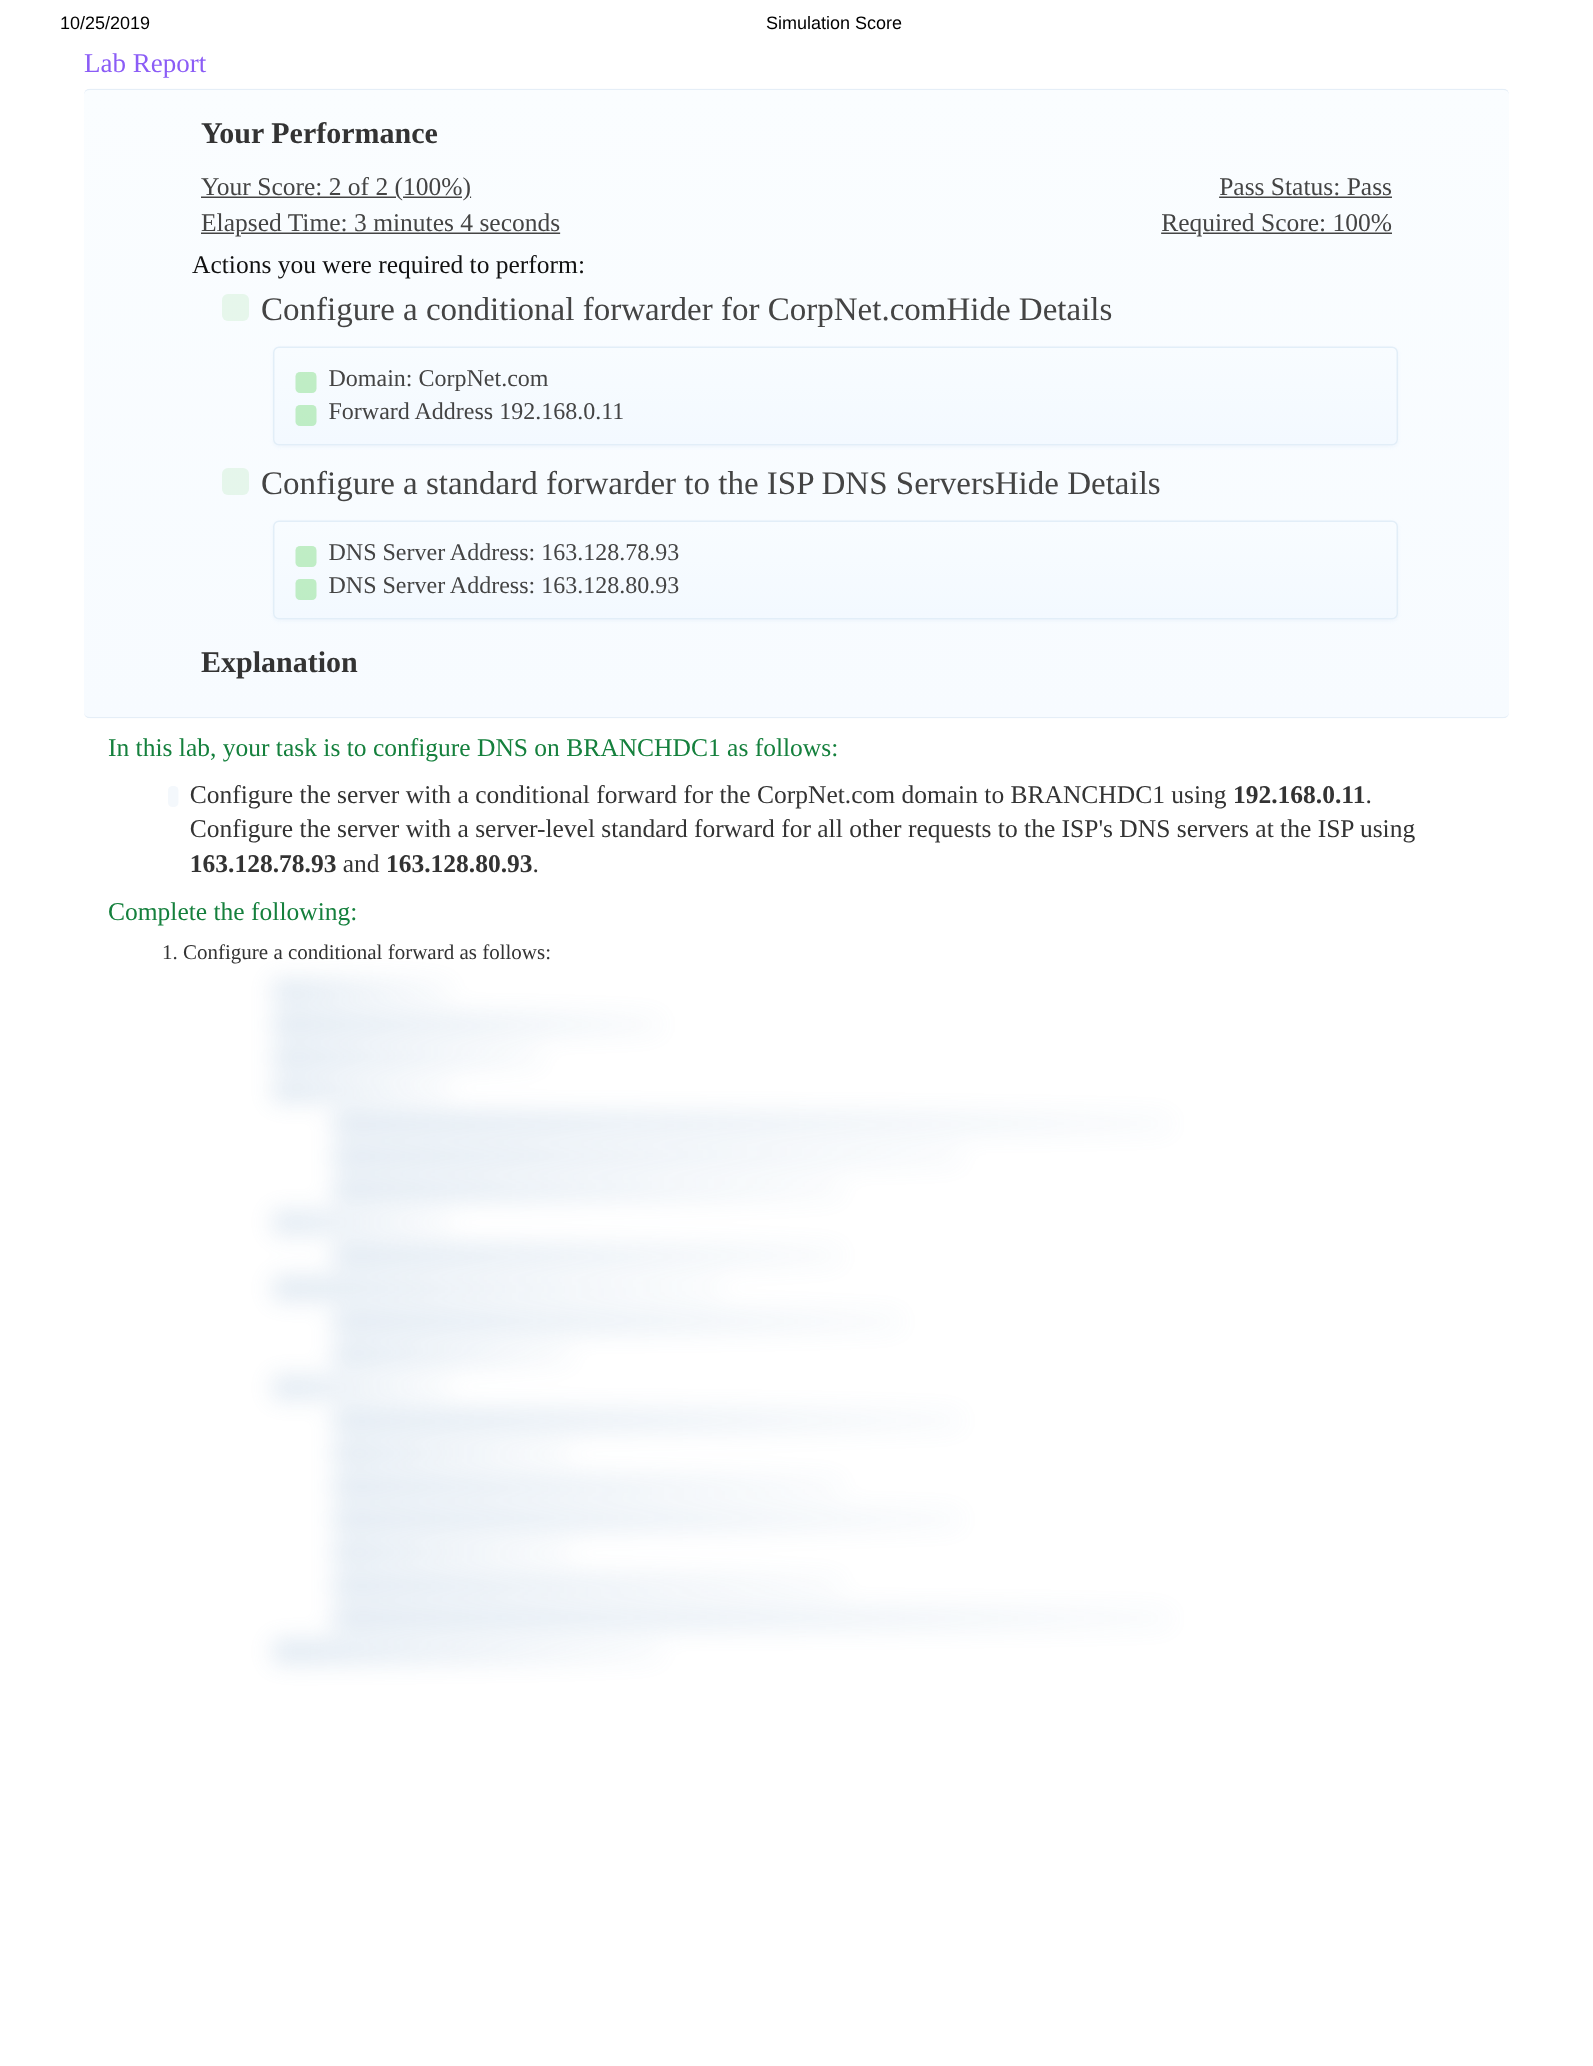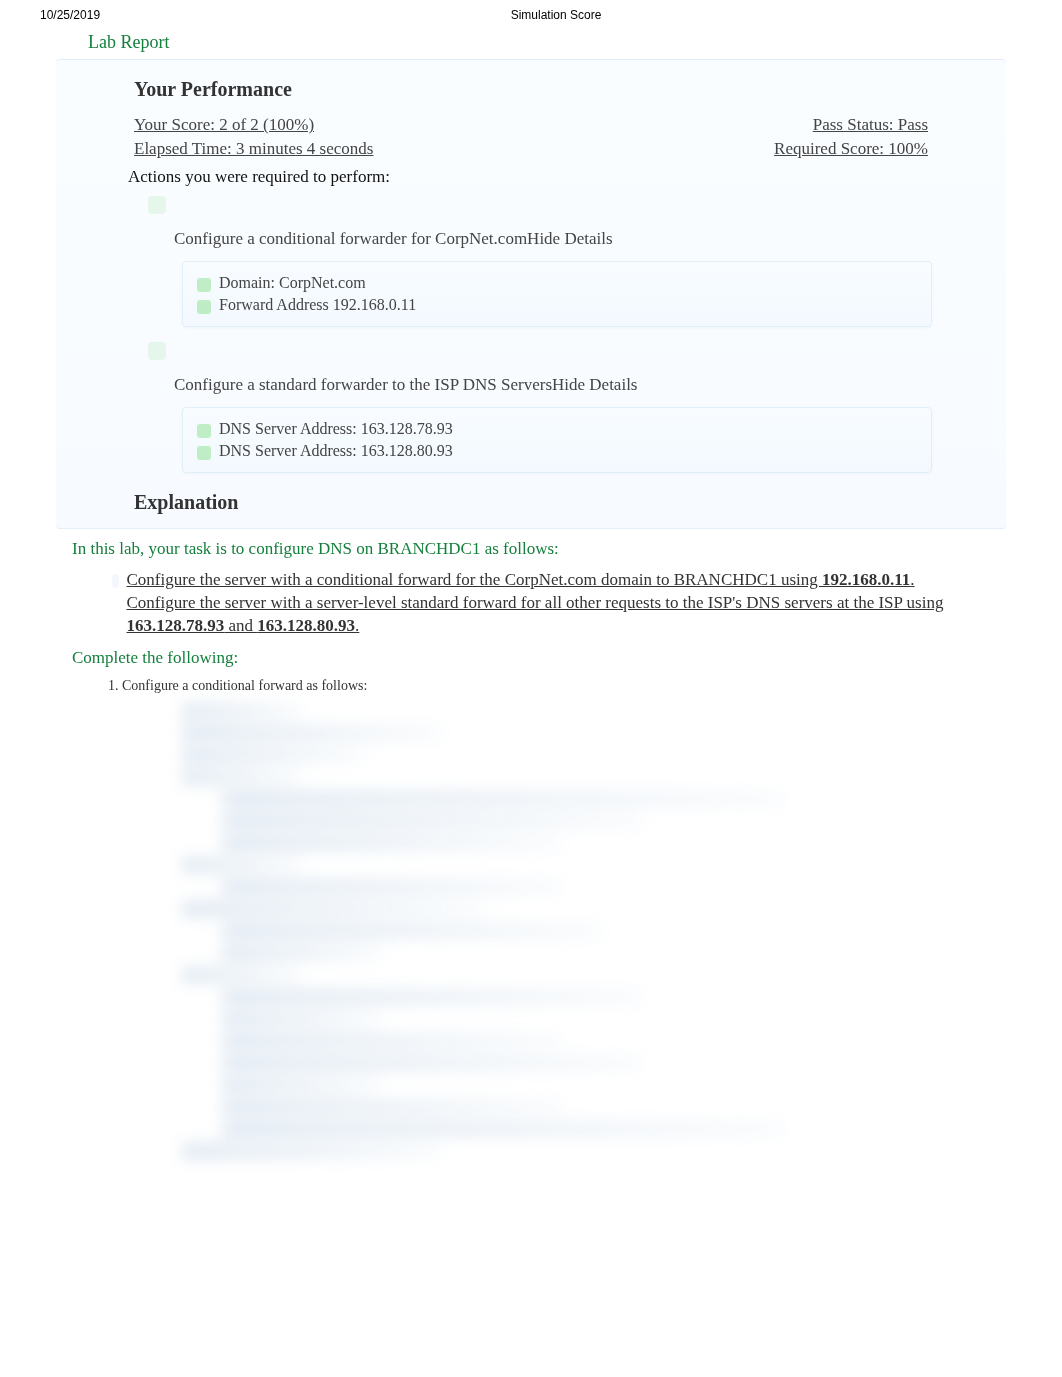--- a/index.html
+++ b/index.html
@@ -17,29 +17,29 @@
     font-family: Arial, sans-serif;
     font-size: 12px;
     color: #000;
   }
   .header-bar .right { text-align: right; }
   .header-bar .center { text-align: center; flex: 1; }
   .header-bar .left { text-align: left; }
   .lab-title {
     font-family: 'Times New Roman', serif;
     font-size: 18px;
-    color: #15803d;
-    padding: 6px 0 6px 88px;
+    color: #8b5cf6;
+    padding: 6px 0 6px 56px;
   }
   .score-block {
     background: linear-gradient(#fafdff, #f7fbff);
     border-top: 1px solid #e5eef7;
     border-bottom: 1px solid #e5eef7;
     margin: 0 56px;
-    padding: 0 0 2px 0;
+    padding: 0 0 12px 0;
     border-radius: 4px;
   }
   .content {
     padding: 0 72px;
   }
   h2.section {
     font-family: Georgia, serif;
     font-weight: bold;
     font-size: 20px;
     color: #333;
@@ -78,23 +78,22 @@
     width: 14px;
     height: 14px;
     border-radius: 3px;
     background: #6fd96f;
     opacity: 0.4;
     flex: 0 0 auto;
     margin-right: 8px;
     margin-top: 4px;
   }
   .task-text {
-    font-size: 17px;
-    color: #444;
-    margin-top: 36px;
+    font-size: 22px;
+    color: #444;
   }
   .link-text {
     color: #444;
   }
   .detail-box {
     background: linear-gradient(#f8fcff, #f3f9ff);
     border: 1px solid #e2eef8;
     border-radius: 4px;
     margin: 6px 2px 10px 54px;
     padding: 10px 14px 10px 14px;
@@ -109,21 +108,20 @@
     font-size: 16px;
     color: #444;
   }
   .explanation-p {
     font-size: 17px;
     color: #15803d;
     margin: 10px 0;
   }
   .exp-list {
     margin: 8px 4px 8px 40px;
-    text-decoration: underline;
   }
   .exp-list-item {
     display: flex;
     align-items: flex-start;
     gap: 8px;
   }
   .exp-bullet {
     width: 14px;
     height: 14px;
     border-radius: 3px;

